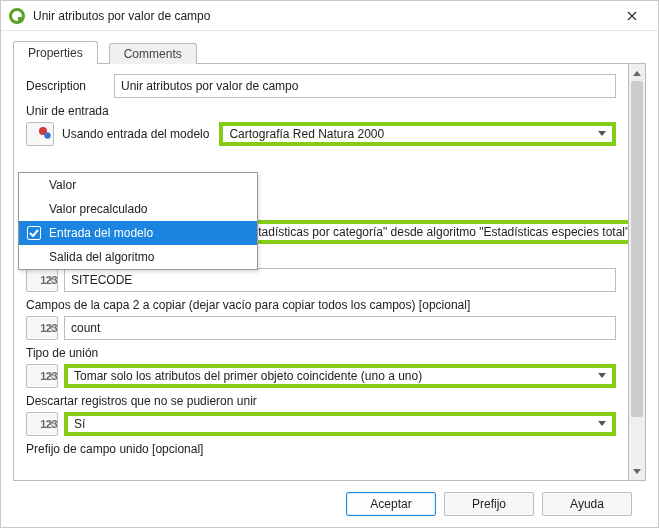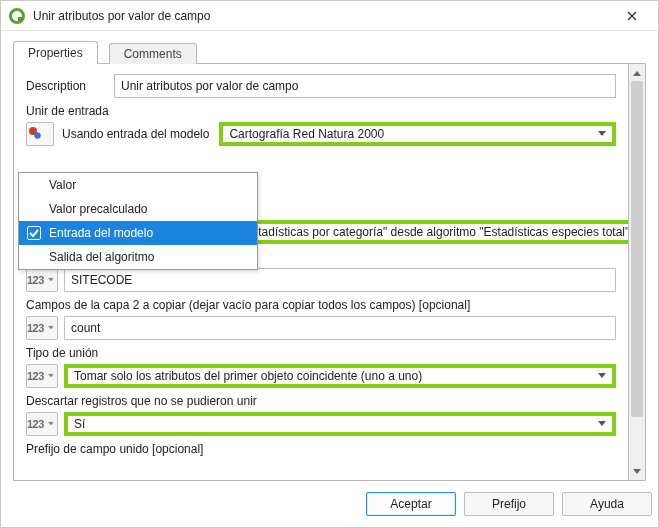--- a/index.html
+++ b/index.html
@@ -154,21 +154,21 @@
     position:absolute;
     right:6px; top:50%;
     transform: translateY(-50%);
   }
   .chev svg { display:block; }
 
   .btn-icon, .btn-123 {
     width: 28px; height: 24px;
     border: 1px solid #bdbdbd;
     background: #f7f7f7;
-    display:flex; align-items:center; justify-content:flex-start;
+    display:flex; align-items:center; justify-content:flex-end;
     border-radius: 2px;
     position:relative;
   }
   .btn-123 {
     font-size: 11px;
     font-weight: bold;
     color: #6a6a6a;
     letter-spacing: -0.5px;
     width: 32px;
   }
@@ -200,21 +200,21 @@
   }
   .dropdown-popup .opt.selected .chk svg path { stroke:#fff; }
   .dropdown-popup .opt.selected .chk { border:1px solid #fff; border-radius:2px; background:#1a84e0; }
 
   .buttons {
     height: 46px;
     display:flex;
     justify-content:flex-end;
     align-items:center;
     gap:8px;
-    padding: 0 6px;
+    padding: 0 26px;
   }
   .btn {
     min-width: 90px;
     height: 24px;
     border: 1px solid #bdbdbd;
     background: #f7f7f7;
     font-size:12px;
     display:flex;align-items:center;justify-content:center;
     border-radius:2px;
     color:#222;

